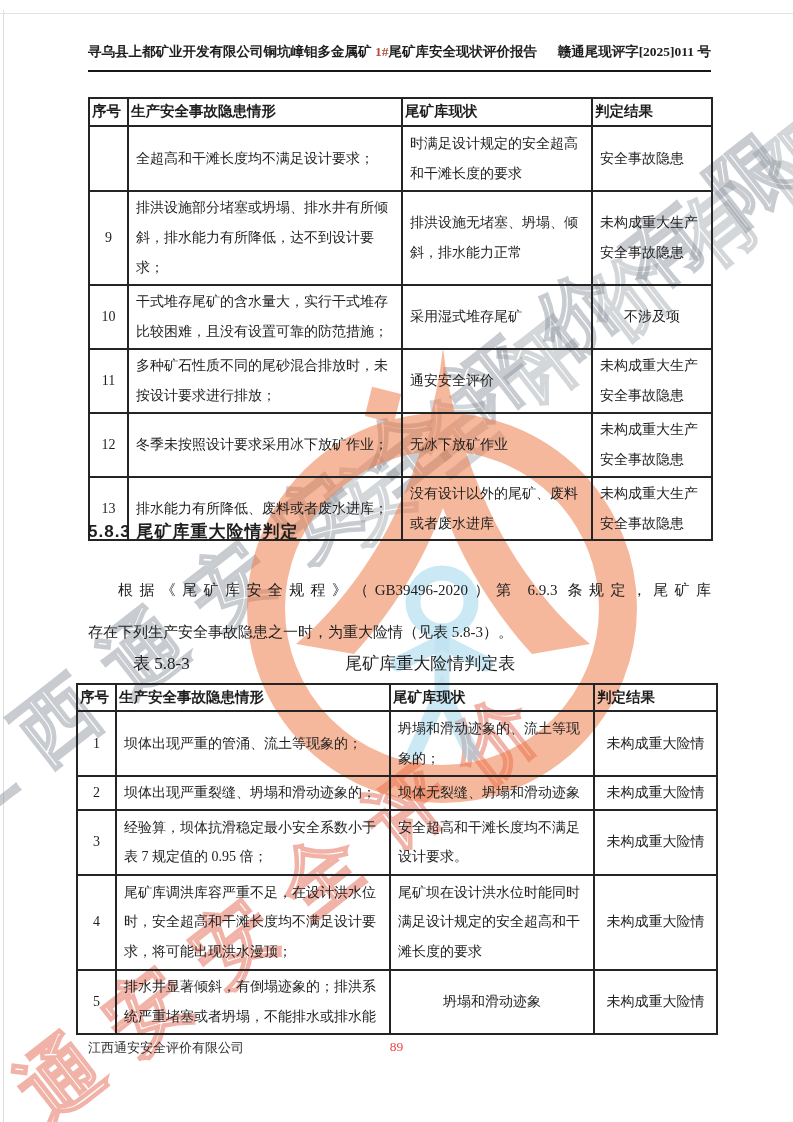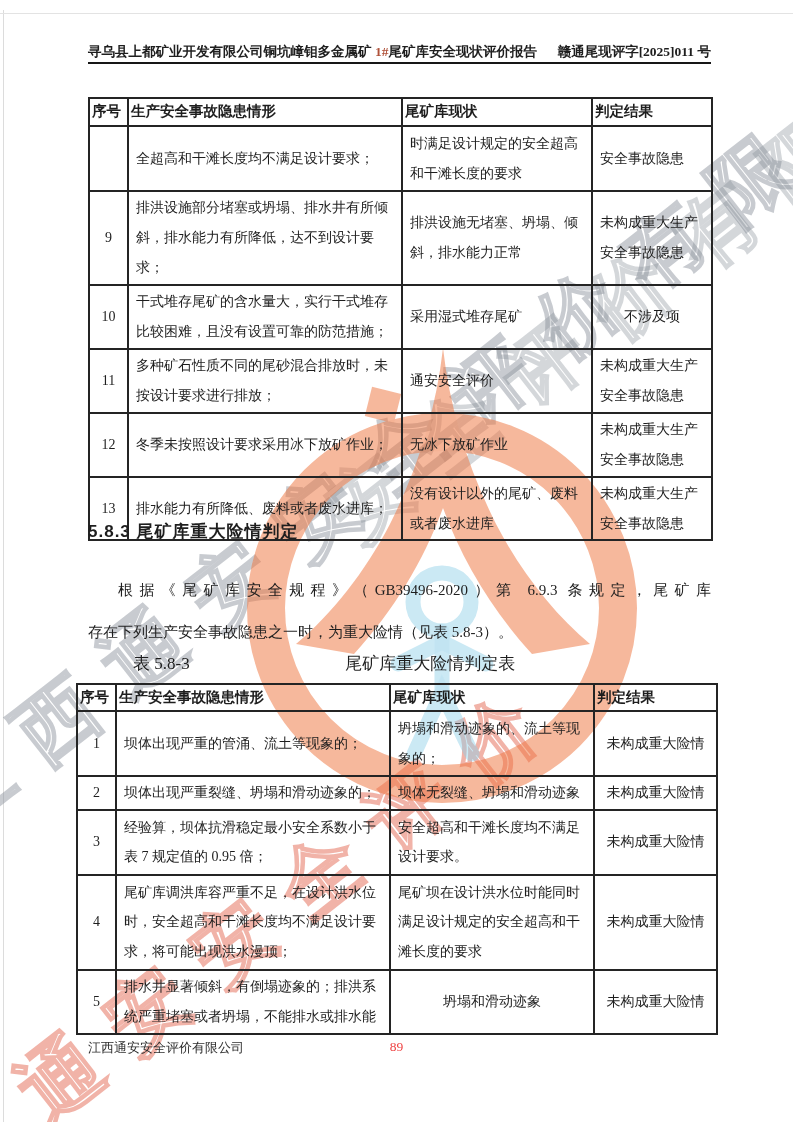--- a/index.html
+++ b/index.html
@@ -25,21 +25,21 @@
   .wm-red { -webkit-text-stroke:2px rgba(224,86,63,.45); }
   .wm-g1 { left:-60px;  top:760px; }
   .wm-g2 { left:340px;  top:470px; -webkit-text-stroke-color:rgba(132,140,150,.35); }
   .wm-r1 { left:30px;   top:1050px; }
 
   
   .doc-header {
     position:absolute; left:88px; top:42px; width:623px; z-index:1;
     display:flex; justify-content:space-between; align-items:flex-end;
     font-weight:700; font-size:13.5px; line-height:1.45;
-    border-bottom:2px solid #161616; 
+    border-bottom:2px solid #161616; padding-bottom:8px;
   }
   .mark-red { color:#b0523a; }
   .doc-footer-left { position:absolute; left:88px; top:1039px; z-index:1; font-size:13px; color:#2f2f2f; }
   .page-num { position:absolute; left:0; top:1039px; width:100%; z-index:1; text-align:center; font-size:13.5px; color:#ef4444; }
 
   
   table { border-collapse:collapse; table-layout:fixed; z-index:1; position:absolute; background:transparent; }
   td, th { border:2px solid #242424; vertical-align:middle; overflow:hidden; }
   th {
     font-family:"Liberation Sans",sans-serif; font-weight:700; font-size:14.5px;

